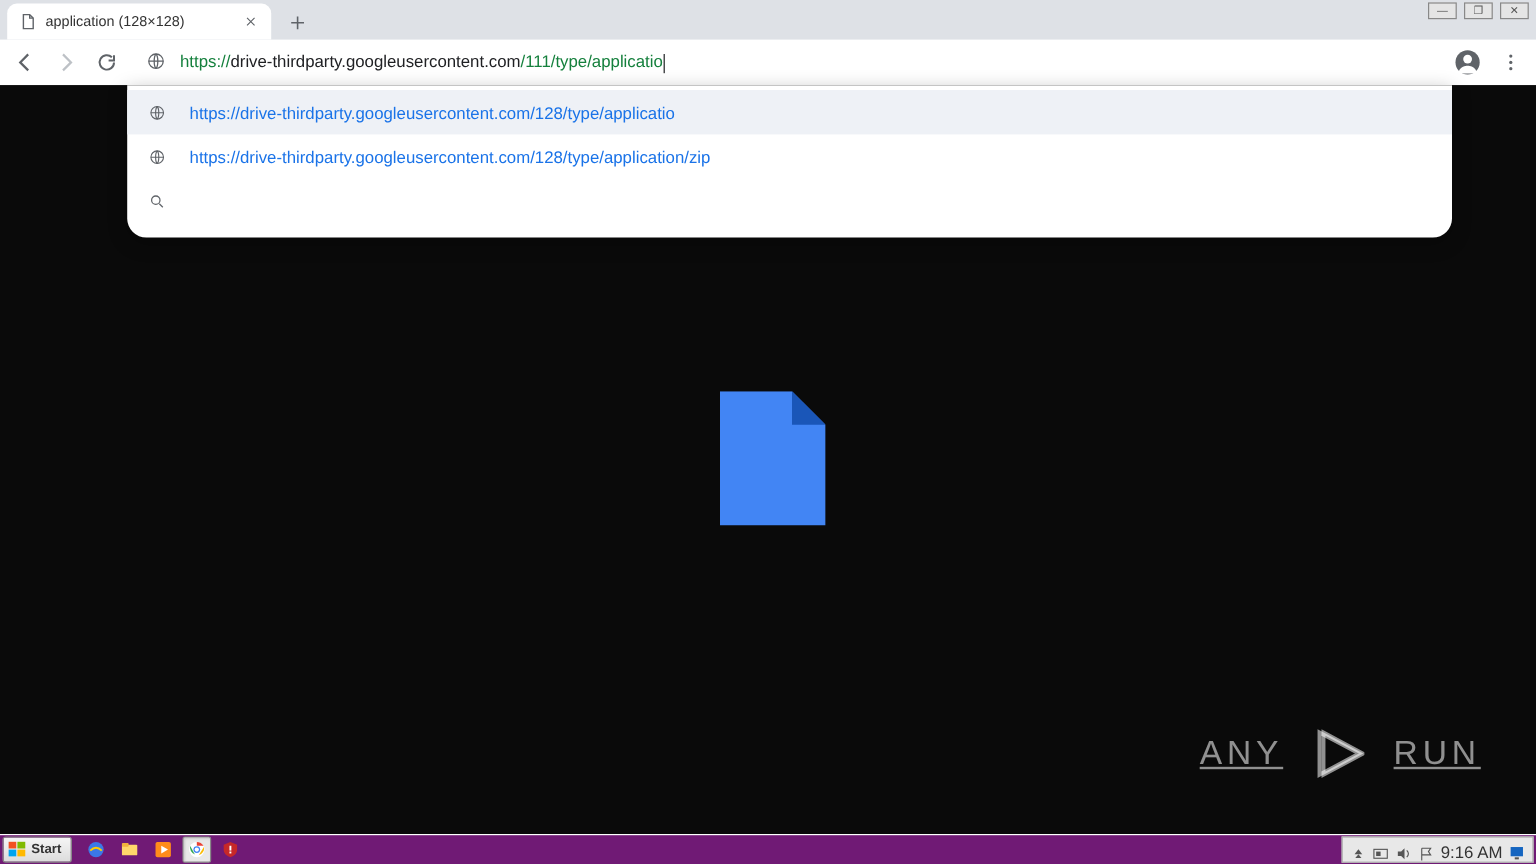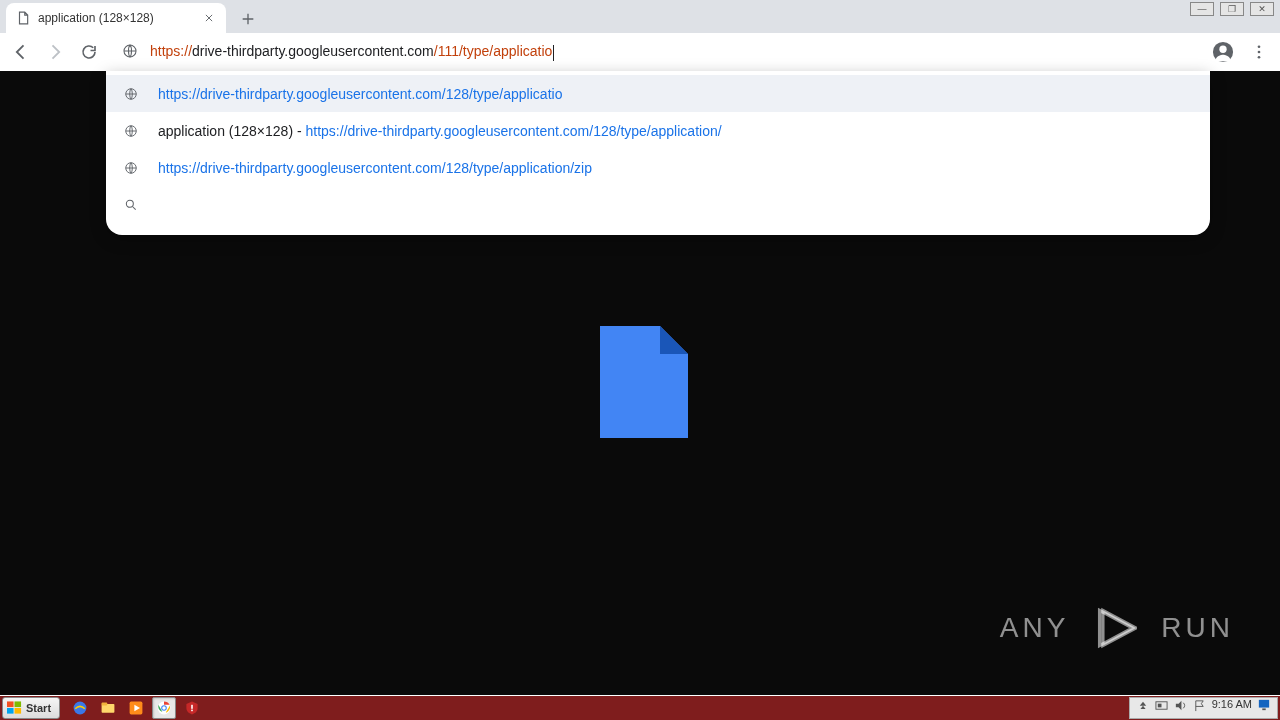--- a/index.html
+++ b/index.html
@@ -28,21 +28,21 @@
 
 .toolbar { background: #fff; height: 38px; display: flex; align-items: center; padding: 0 8px; gap: 8px; }
 .nav-btn { width: 26px; height: 26px; display: flex; align-items: center; justify-content: center; color: #5f6368; cursor: pointer; border-radius: 50%; }
 .nav-btn.disabled { color: #bdc1c6; cursor: default; }
 .omnibox {
   flex: 1; height: 30px; border-radius: 15px; background: #fff;
   display: flex; align-items: center; padding: 0 12px; font-size: 14px; color: #202124;
 }
 .omnibox-icon { color: #5f6368; margin-right: 12px; }
 .omnibox-text { flex: 1; white-space: nowrap; }
-.omnibox-text .faded { color: #c2410c; }
+.omnibox-text .faded { color: #15803d; }
 .caret { display: inline-block; width: 1px; height: 16px; background: #202124; vertical-align: middle; margin-left: 1px; animation: blink 1s step-end infinite; }
 @keyframes blink { 50% { opacity: 0; } }
 .toolbar-right { display: flex; align-items: center; gap: 10px; margin-left: 8px; }
 .profile-btn, .menu-btn { width: 26px; height: 26px; display: flex; align-items: center; justify-content: center; color: #5f6368; cursor: pointer; }
 
 
 .suggestions {
   position: absolute; left: 106px; right: 70px; top: 71px; background: #fff;
   border-radius: 0 0 16px 16px; box-shadow: 0 4px 16px rgba(0,0,0,0.28);
   padding: 4px 0 12px 0; z-index: 100;
@@ -59,45 +59,45 @@
 .sug-text .thin { font-weight: 400; }
 .suggestion.search .sug-text { color: #202124; font-weight: 400; }
 
 
 .content { position: absolute; top: 71px; left: 0; right: 0; bottom: 25px; background: #0a0a0a; }
 .file-icon-wrap { position: absolute; left: 600px; top: 255px; width: 88px; height: 112px; }
 .file-icon { width: 88px; height: 112px; fill: #4285f4; }
 
 .watermark {
   position: absolute; right: 46px; bottom: 45px; color: rgba(255,255,255,0.55);
-  display: flex; align-items: center; gap: 24px; font-size: 28px; font-weight: 300; letter-spacing: 4px;
+  display: flex; align-items: center; gap: 24px; font-size: 28px; font-weight: 300; letter-spacing: 4px; text-decoration: underline;
 }
 .watermark svg { stroke: rgba(255,255,255,0.55); fill: none; stroke-width: 3; }
 
 
 .taskbar {
-  position: absolute; left: 0; right: 0; bottom: 0; height: 25px; background: #7f1d1d;
+  position: absolute; left: 0; right: 0; bottom: 0; height: 25px; background: #701a75;
   border-top: 1px solid #fff; display: flex; align-items: center;
 }
 .start-btn {
   height: 22px; margin-left: 2px; padding: 0 8px 0 4px; border: 1px solid #888;
   background: linear-gradient(#f5f5f5,#dcdcdc); border-radius: 3px; display: flex;
   align-items: center; gap: 4px; font-size: 11px; font-weight: 700; color: #333; cursor: pointer;
 }
 .start-logo { width: 15px; height: 14px; }
 .task-icons { display: flex; align-items: center; gap: 4px; margin-left: 8px; }
 .task-icon {
   width: 24px; height: 22px; display: flex; align-items: center; justify-content: center;
   cursor: pointer; border-radius: 2px;
 }
 .task-icon.active { border: 1px solid #888; background: #e8e8e8; box-shadow: inset 1px 1px 2px rgba(0,0,0,0.15); }
 .systray {
   margin-left: auto; margin-right: 2px; height: 22px; border: 1px solid #aaa;
-  background: #e8e8e8; display: flex; align-items: flex-start; gap: 5px; padding: 0 6px;
-  font-size: 11px; color: #333;
+  background: #e8e8e8; display: flex; align-items: flex-end; gap: 5px; padding: 0 6px;
+  font-size: 14px; color: #333;
 }
 .tray-icon { width: 14px; height: 14px; display: flex; align-items: center; justify-content: center; color: #555; }
 </style>
 </head>
 <body>
 
 <div class="browser-chrome">
   <div class="window-controls">
     <div class="window-btn">—</div>
     <div class="window-btn">❐</div>
@@ -173,31 +173,20 @@
 
 <div class="suggestions">
   <div class="suggestion highlighted">
     <span class="sug-icon">
       <svg viewBox="0 0 24 24" width="14" height="14">
           <circle cx="12" cy="12" r="9" fill="none" stroke="#5f6368" stroke-width="1.6"></circle>
           <path fill="none" stroke="#5f6368" stroke-width="1.6" d="M3 12h18M12 3c3 3 3 15 0 18M12 3c-3 3-3 15 0 18"></path>
         </svg>
     </span>
     <span class="sug-text">https://drive-thirdparty.googleusercontent.com/128/type/applicatio</span>
-  </div>
-  <div class="suggestion">
-    <span class="sug-icon">
-      <svg viewBox="0 0 24 24" width="14" height="14">
-          <circle cx="12" cy="12" r="9" fill="none" stroke="#5f6368" stroke-width="1.6"></circle>
-          <path fill="none" stroke="#5f6368" stroke-width="1.6" d="M3 12h18M12 3c3 3 3 15 0 18M12 3c-3 3-3 15 0 18"></path>
-        </svg>
-    </span>
-    <span class="sug-text">
-      <span class="dark">application (128×128)</span><span class="dark"> - </span><span>https://drive-thirdparty.googleusercontent.com/128/type/applicatio</span><span class="thin">n/</span>
-    </span>
   </div>
   <div class="suggestion">
     <span class="sug-icon">
       <svg viewBox="0 0 24 24" width="14" height="14">
           <circle cx="12" cy="12" r="9" fill="none" stroke="#5f6368" stroke-width="1.6"></circle>
           <path fill="none" stroke="#5f6368" stroke-width="1.6" d="M3 12h18M12 3c3 3 3 15 0 18M12 3c-3 3-3 15 0 18"></path>
         </svg>
     </span>
     <span class="sug-text">
       <span>https://drive-thirdparty.googleusercontent.com/128/type/applicatio</span><span class="thin">n/zip</span>

